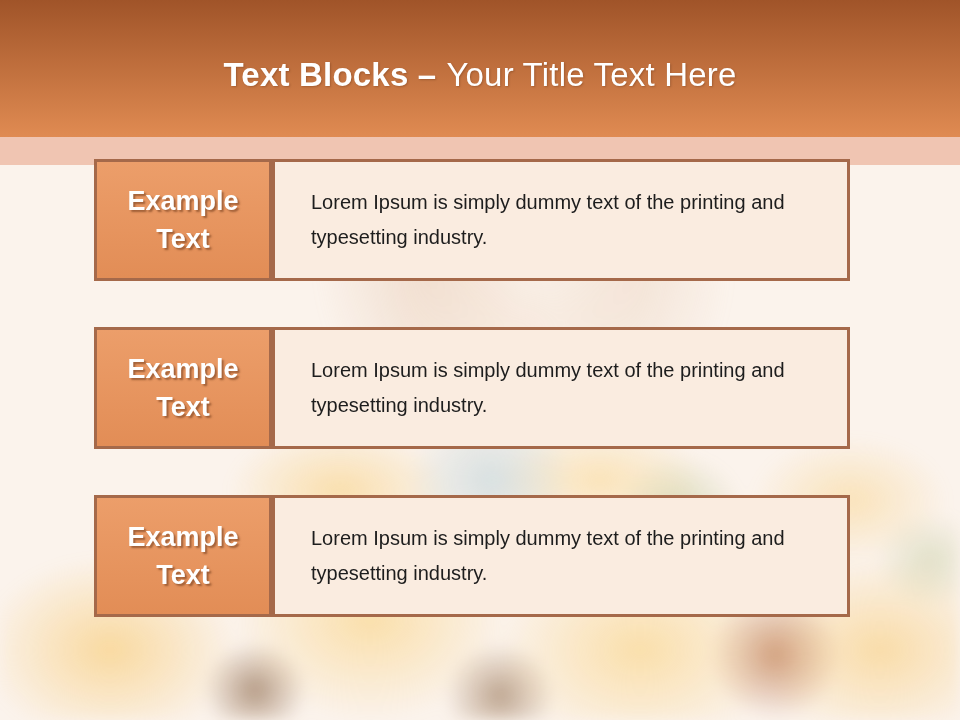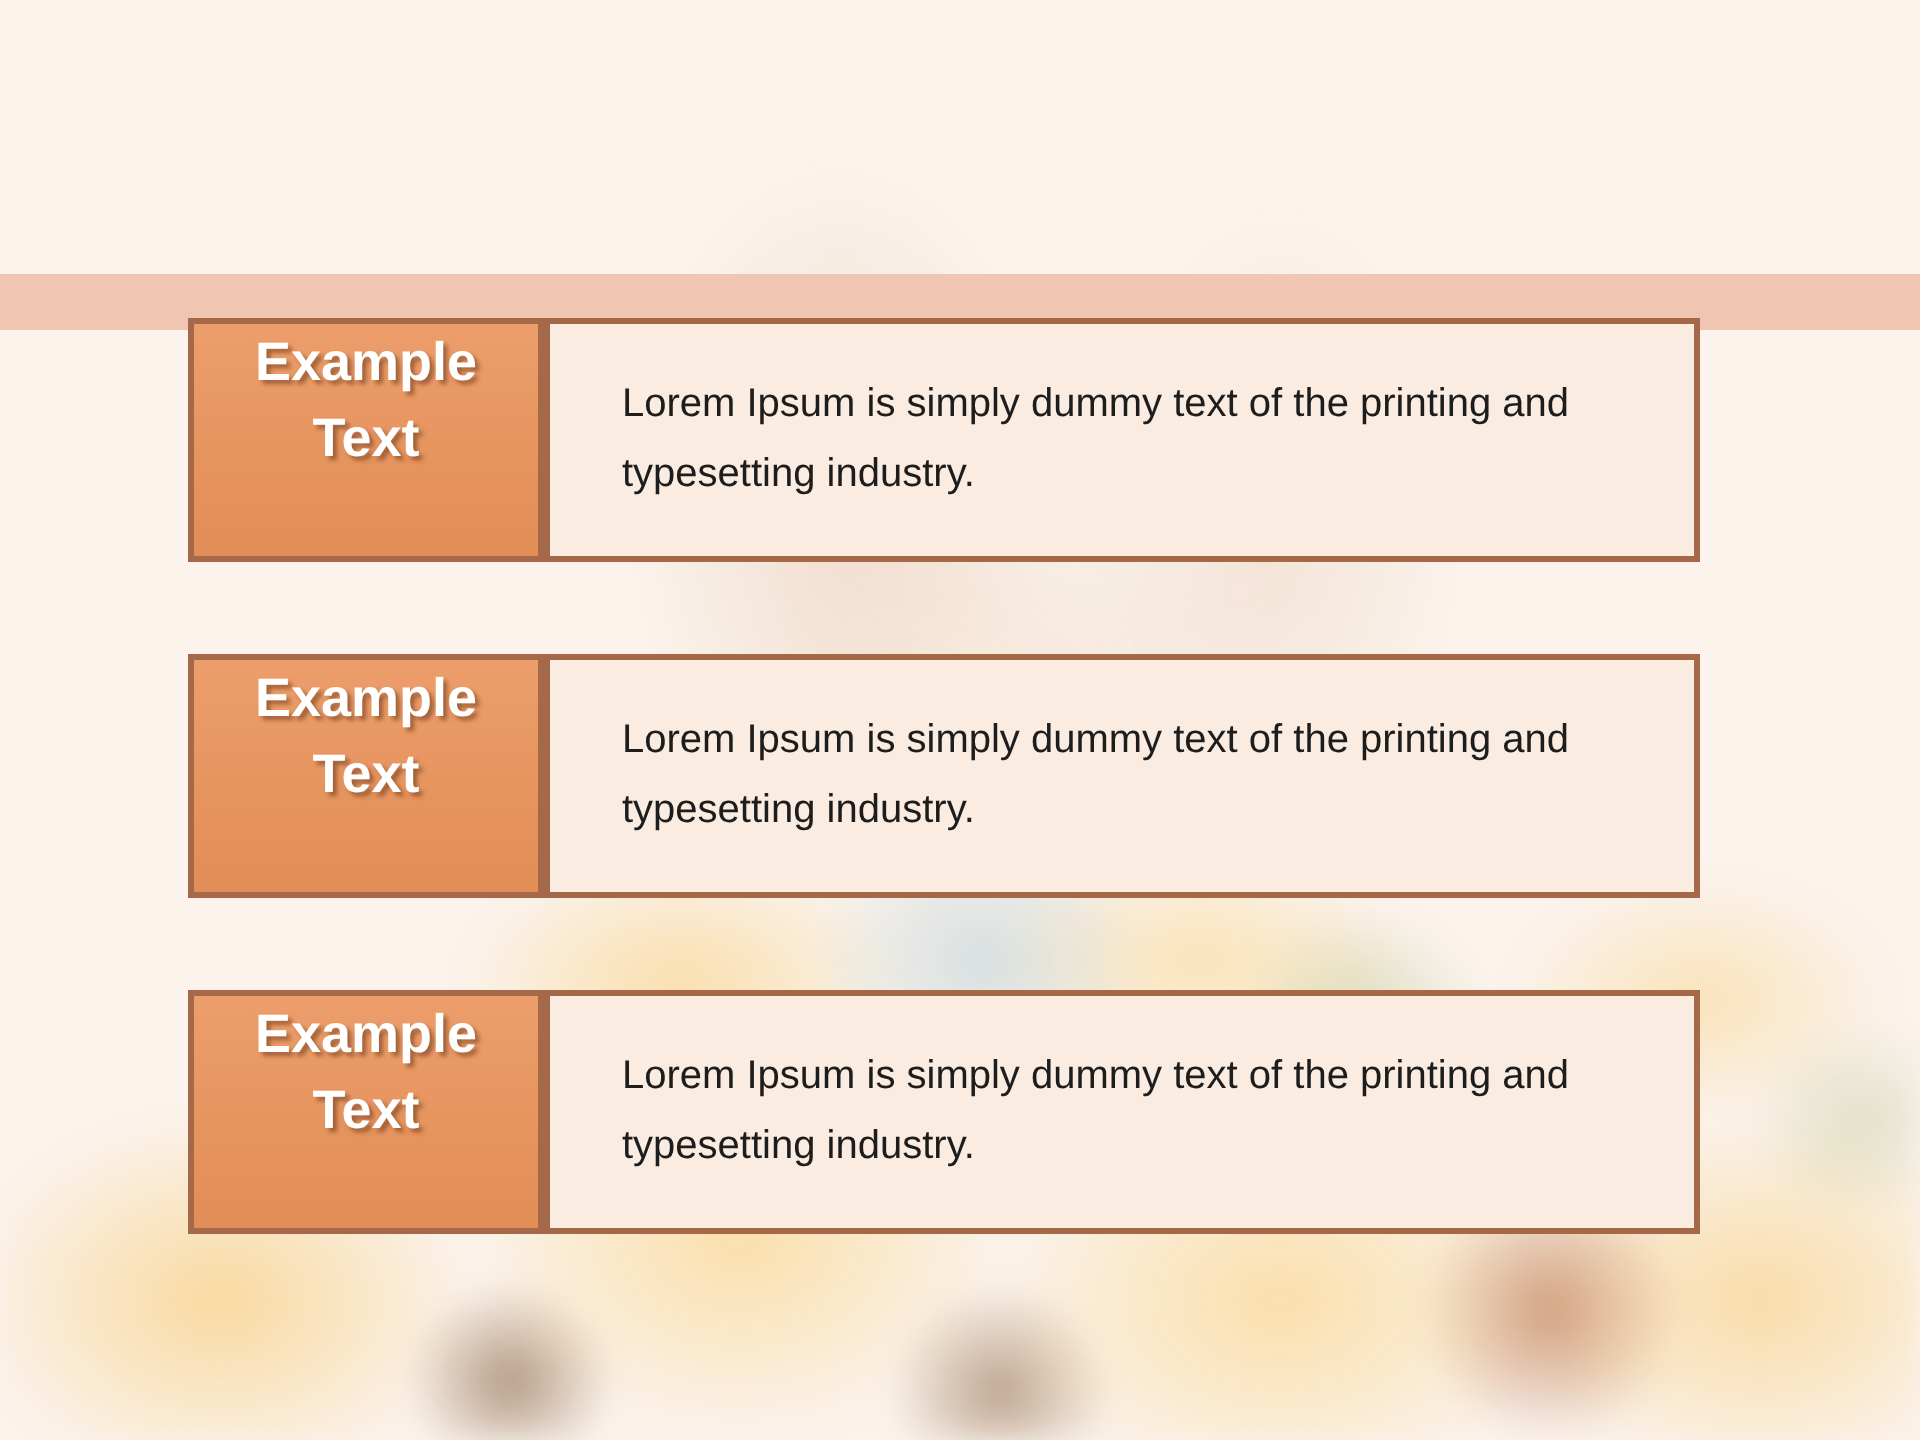--- a/index.html
+++ b/index.html
@@ -72,21 +72,21 @@
   .block{
     position:absolute;left:94px;width:756px;height:122px;
     z-index:2;
     display:flex;
   }
   .block-label{
     box-sizing:border-box;
     width:178px;flex:0 0 178px;
     border:3px solid var(--block-border,#A5694A);
     background:linear-gradient(180deg,var(--label-fill-top,#EC9E6A),var(--label-fill-bottom,#E28D56));
-    display:flex;flex-direction:column;align-items:center;justify-content:flex-start;
+    display:flex;flex-direction:column;align-items:center;justify-content:center;
     color:var(--label-text,#FFFFFF);
     font-size:27px;font-weight:bold;line-height:38px;
     text-shadow:2px 2px 2px rgba(100,50,20,0.55);
   }
   .block-body{
     box-sizing:border-box;
     flex:1;
     border:3px solid var(--block-border,#A5694A);
     background:var(--content-fill,#FAECE0);
     display:flex;align-items:center;
@@ -98,20 +98,25 @@
   .block-2{top:327px;}
   .block-3{top:495px;}
 </style>
 </head>
 <body>
 
 <div class="slide">
 
   <div class="bg-photo"></div>
 
+  <header class="header">
+    <h1 class="title">
+      <span class="bold">Text Blocks –</span><span>Your Title Text Here</span>
+    </h1>
+  </header>
 
   <div class="band"></div>
 
   <section class="block block-1">
     <div class="block-label">
       <span>Example</span>
       <span>Text</span>
     </div>
     <div class="block-body">
       <span>Lorem Ipsum is simply dummy text of the printing and typesetting industry.</span>

